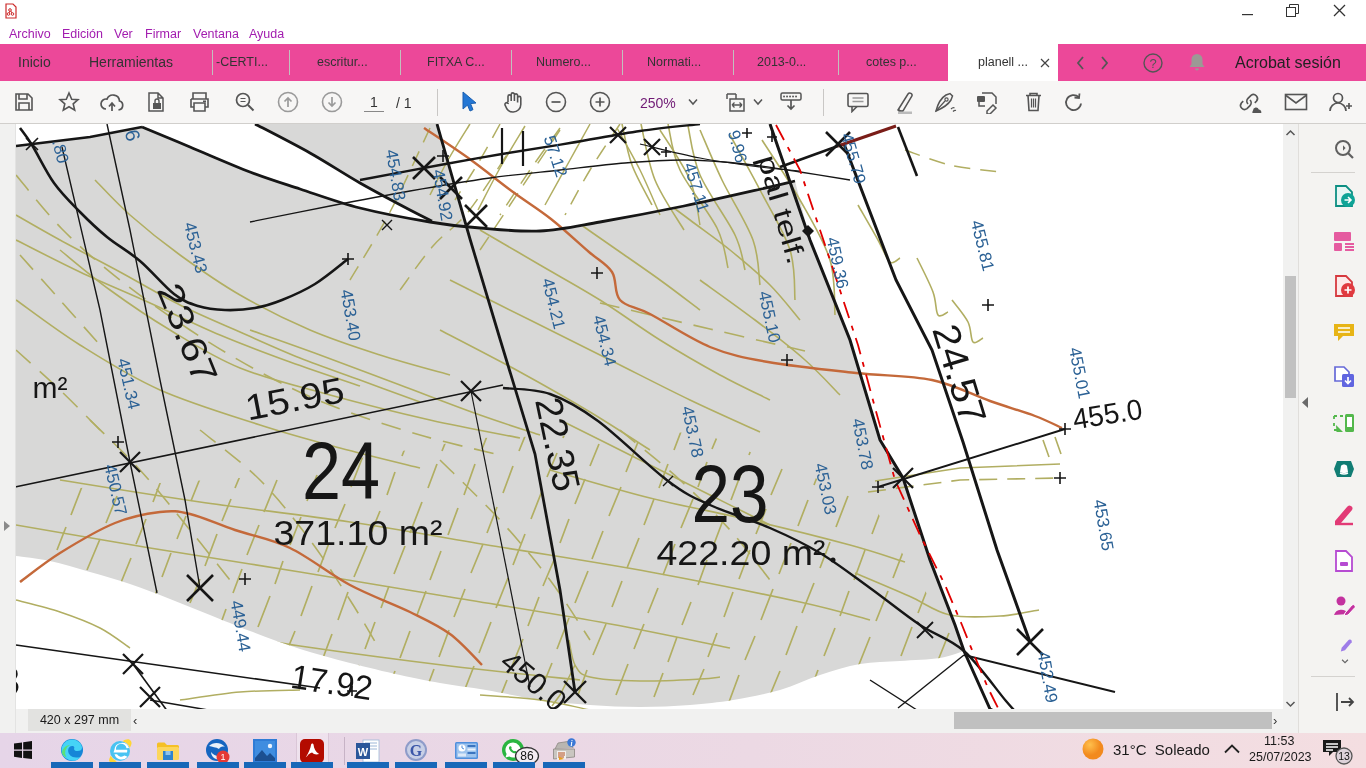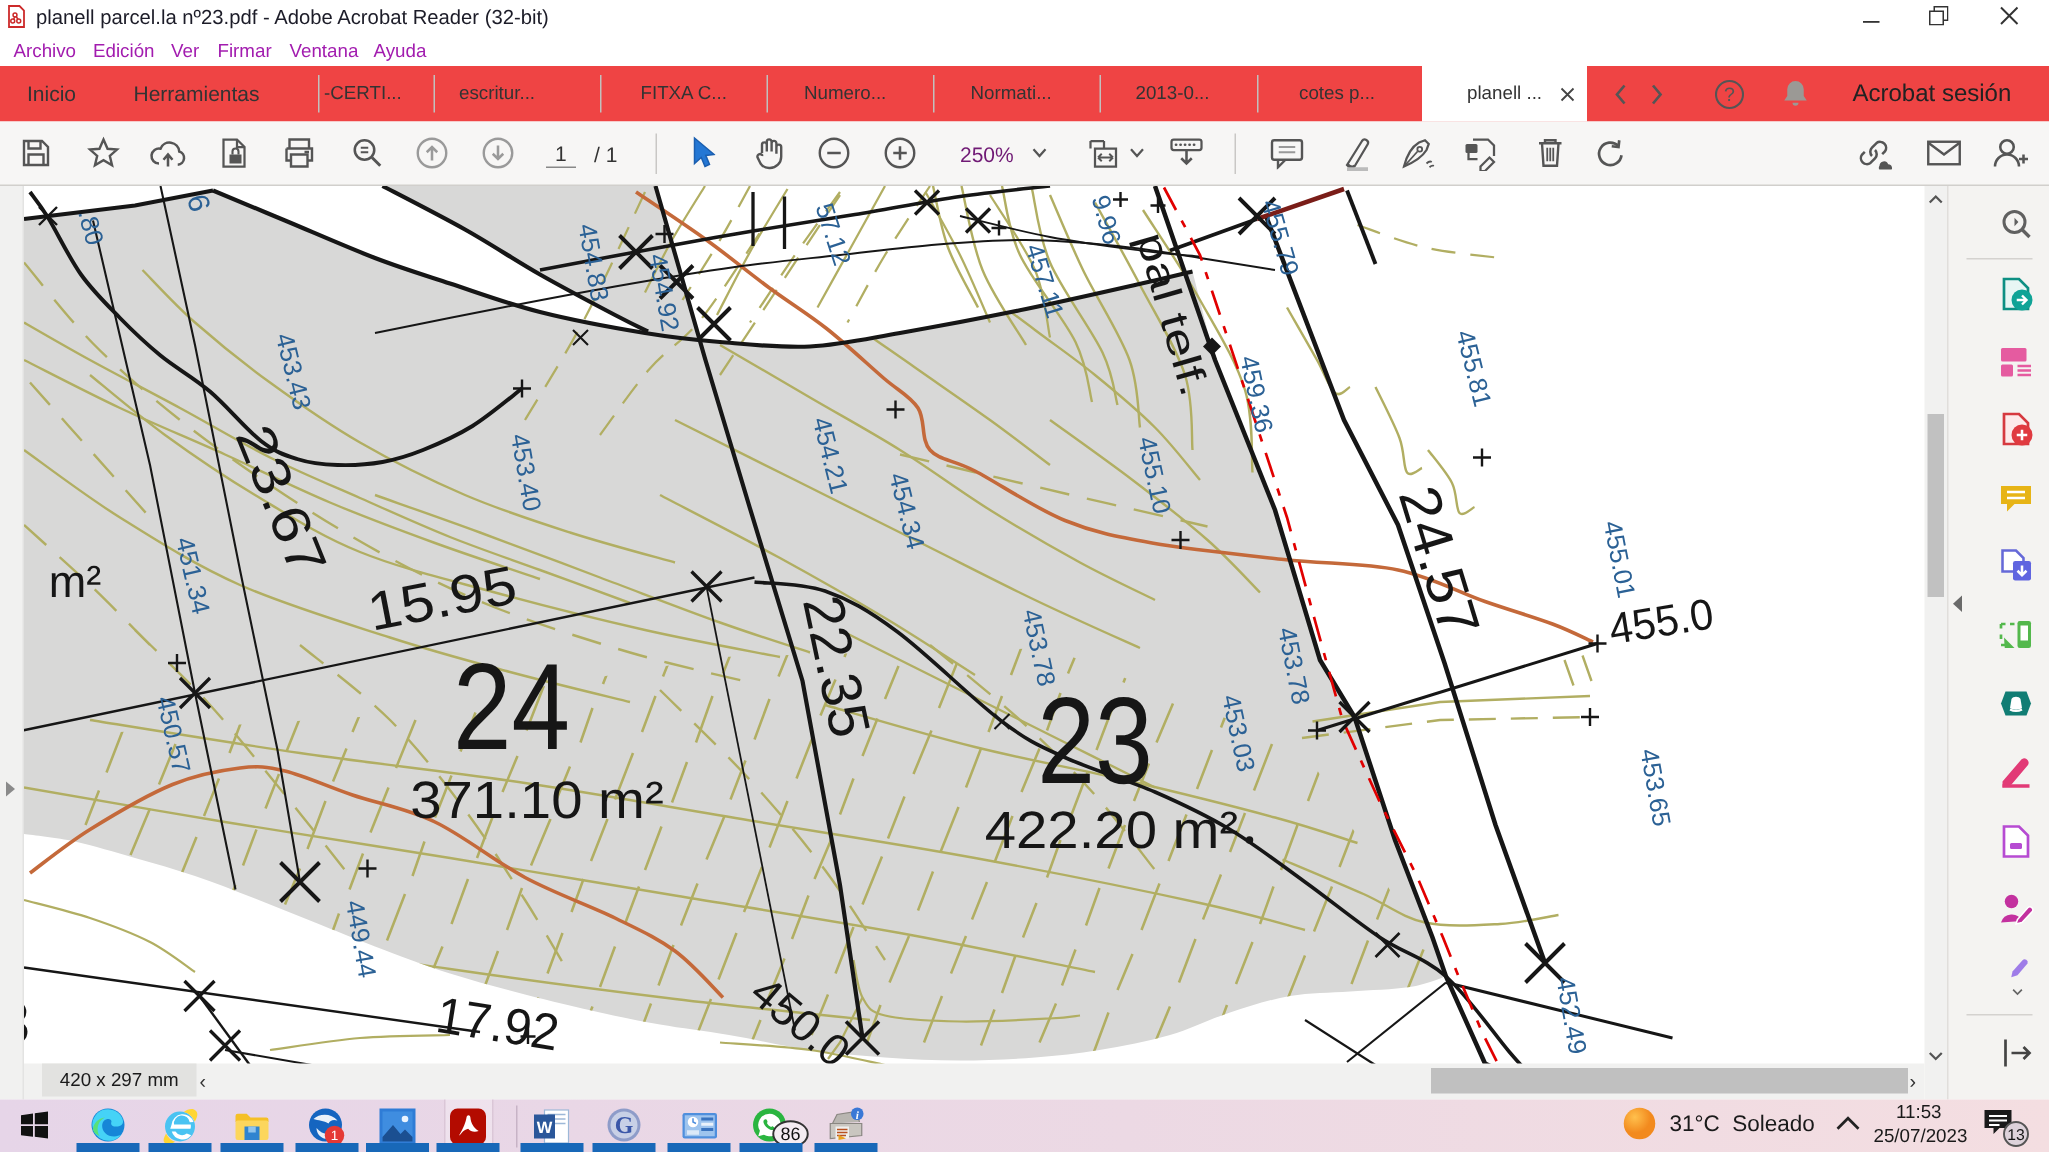--- a/index.html
+++ b/index.html
@@ -3,21 +3,21 @@
 <meta charset="utf-8">
 <style>
   * { margin:0; padding:0; box-sizing:border-box; }
   html,body { width:1366px; height:768px; overflow:hidden; font-family:"Liberation Sans", sans-serif; background:#fff; }
   .abs { position:absolute; }
   #page { position:relative; width:1366px; height:768px; }
   #titlebar { left:0; top:0; width:1366px; height:24px; background:#fff; }
   #titlebar .title { position:absolute; left:24px; top:4px; font-size:13.5px; color:#1c1c28; }
   #menubar { left:0; top:24px; width:1366px; height:20px; background:#fff; font-size:12.5px; color:#a21caf; }
   #menubar span { position:absolute; top:3px; }
-  #tabbar { left:0; top:44px; width:1366px; height:37px; background:#ef4444; font-size:12.5px; color:#333; }
+  #tabbar { left:0; top:44px; width:1366px; height:37px; background:#ec4899; font-size:12.5px; color:#333; }
   .tabsep { position:absolute; top:6px; width:1px; height:25px; background:#c2c0be; }
   .tabtxt { position:absolute; top:11px; }
   #activetab { position:absolute; left:948px; top:0px; width:110px; height:37px; background:#fff; }
   #toolbar { left:0; top:81px; width:1366px; height:43px; background:#f7f6f5; border-bottom:1px solid #d1cfcc; }
   .tsep { position:absolute; top:8px; width:1px; height:27px; background:#c9c7c5; }
   #leftstrip { left:0; top:124px; width:16px; height:609px; background:#f1f1f0; border-right:1px solid #e3e3e2;}
   #vscroll { left:1283px; top:124px; width:15px; height:609px; background:#f1f1f0; }
   #vthumb { position:absolute; left:1285px; top:276px; width:11px; height:122px; background:#c1c1c1; }
   #bottomstrip { left:16px; top:709px; width:1267px; height:24px; background:#f1f1f0; }
   #sizebox { position:absolute; left:28px; top:709px; width:103px; height:22px; background:#e2e2e0; font-size:12.5px; color:#1a1a1a; text-align:center; line-height:22px; }
@@ -209,21 +209,20 @@
     </div>
 
   <div id="titlebar" class="abs">
     <svg class="abs" style="left:5px;top:3px" width="12" height="16" viewBox="0 0 12 16">
         <path d="M1 1 h7 l3 3 v11 h-10 z" fill="none" stroke="#cc2a2a" stroke-width="1.2"></path>
         <circle cx="5" cy="7" r="1.3" fill="none" stroke="#cc2a2a" stroke-width="1"></circle>
         <circle cx="3.5" cy="11" r="1.3" fill="none" stroke="#cc2a2a" stroke-width="1"></circle>
         <circle cx="7.5" cy="11" r="1.3" fill="none" stroke="#cc2a2a" stroke-width="1"></circle>
         <path d="M5 8 l-1 2 M5.8 8 l1.2 2" stroke="#cc2a2a" stroke-width="1"></path>
       </svg>
-    <span class="title">planell parcel.la nº23.pdf - Adobe Acrobat Reader (32-bit)</span>
     <svg class="abs" style="left:1242px;top:9px" width="12" height="12">
         <rect x="0" y="5" width="11" height="1.2" fill="#333"></rect>
       </svg>
     <svg class="abs" style="left:1286px;top:4px" width="13" height="13">
         <rect x="0.5" y="3.5" width="9" height="9" fill="none" stroke="#333"></rect>
         <path d="M3.5 3.5 V0.5 H12.5 V9.5 H10" fill="none" stroke="#333"></path>
       </svg>
     <svg class="abs" style="left:1333px;top:4px" width="13" height="13">
         <path d="M1 1 L12 12 M12 1 L1 12" stroke="#333" stroke-width="1.3"></path>
       </svg>
@@ -237,21 +236,21 @@
       <span style="left:193px">Ventana</span>
       <span style="left:249px">Ayuda</span>
   </div>
 
   <div id="tabbar" class="abs">
     <span class="tabtxt" style="left:18px;font-size:14px;top:10px">Inicio</span>
     <span class="tabtxt" style="left:89px;font-size:14px;top:10px">Herramientas</span>
     <div class="tabsep" style="left:212px"></div>
     <span class="tabtxt" style="left:216px">-CERTI...</span>
     <div class="tabsep" style="left:289px"></div>
-    <span class="tabtxt" style="left:306px">escritur...</span>
+    <span class="tabtxt" style="left:317px">escritur...</span>
     <div class="tabsep" style="left:400px"></div>
     <span class="tabtxt" style="left:427px">FITXA C...</span>
     <div class="tabsep" style="left:511px"></div>
     <span class="tabtxt" style="left:536px">Numero...</span>
     <div class="tabsep" style="left:622px"></div>
     <span class="tabtxt" style="left:647px">Normati...</span>
     <div class="tabsep" style="left:733px"></div>
     <span class="tabtxt" style="left:757px">2013-0...</span>
     <div class="tabsep" style="left:838px"></div>
     <span class="tabtxt" style="left:866px">cotes p...</span>

